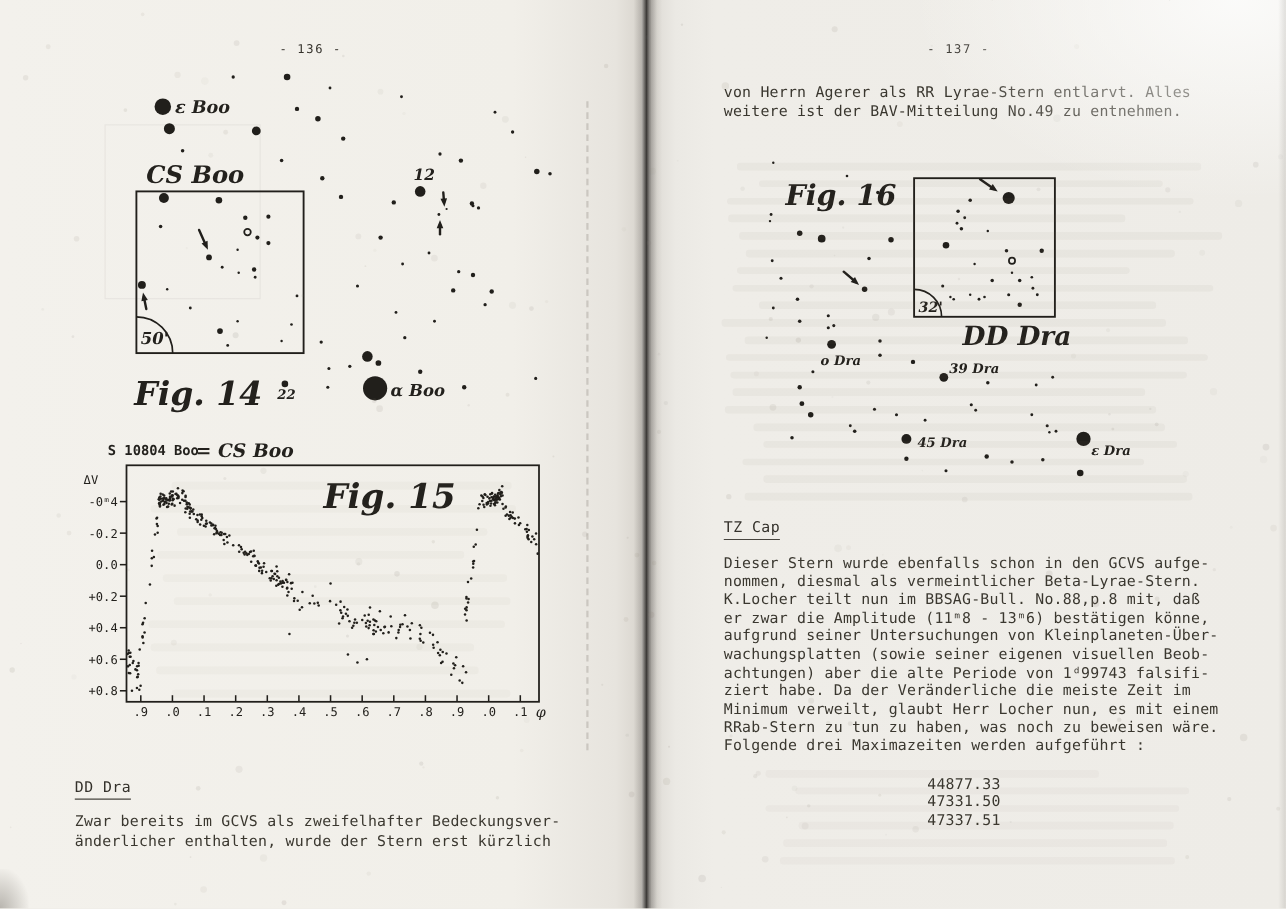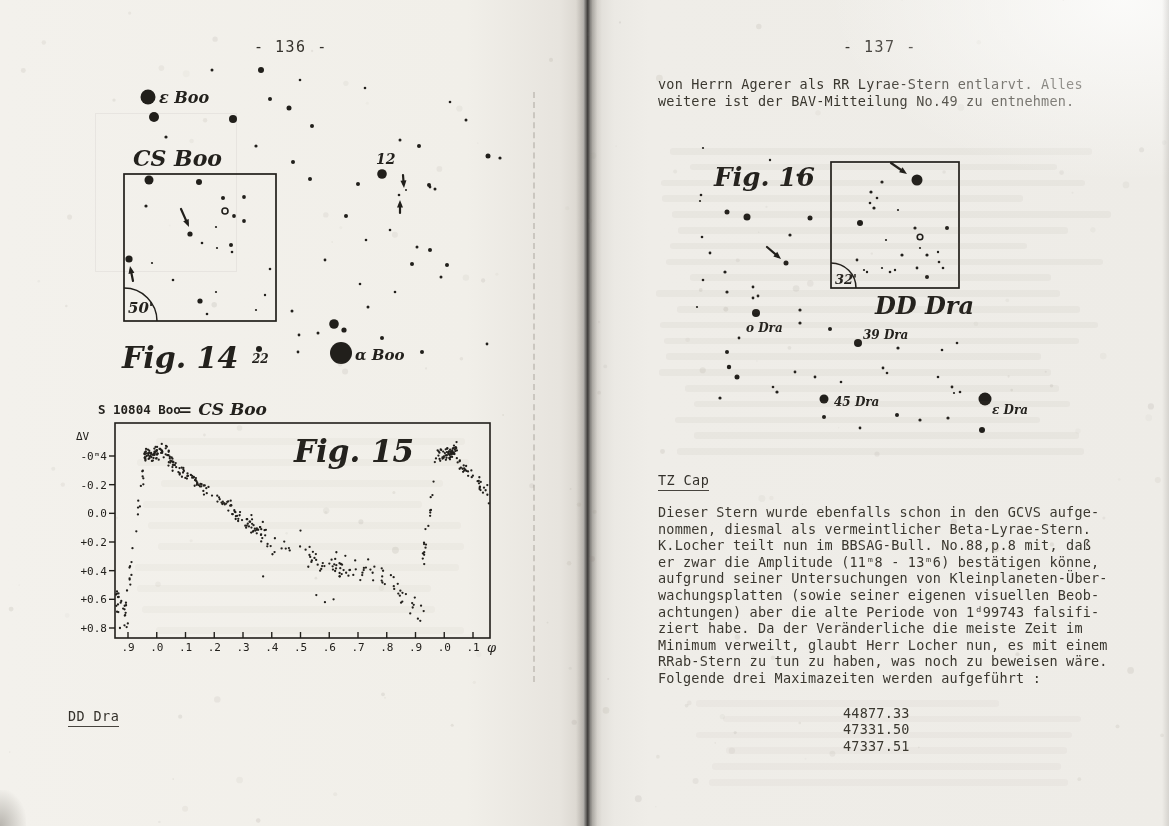--- a/index.html
+++ b/index.html
@@ -12,21 +12,21 @@
   .page{position:absolute;top:0;height:826px;}
   #page-left{left:0;width:583px;background:linear-gradient(90deg,#f3f1ec 0%,#f1efe9 80%,#e7e4de 96%,#d8d4cd 100%);}
   #page-right{left:591px;width:578px;background:linear-gradient(90deg,#dcd9d3 0%,#ebe9e4 4%,#efede8 10%,#eeece7 100%);}
   #page-right::after{content:"";position:absolute;inset:0;background:radial-gradient(ellipse 420px 260px at 92% 0%,rgba(252,252,251,.9) 0%,rgba(252,252,251,0) 70%);pointer-events:none;}
   .gutter{position:absolute;top:0;left:576px;width:26px;height:826px;
     background:linear-gradient(90deg,rgba(50,46,42,0) 0%,rgba(50,46,42,.18) 25%,rgba(22,20,18,.82) 45%,rgba(50,46,42,.30) 62%,rgba(120,113,104,.10) 82%,rgba(0,0,0,0) 100%);}
   .right-edge{position:absolute;top:0;right:0;width:7px;height:826px;background:linear-gradient(90deg,rgba(0,0,0,0),rgba(70,65,60,.14));}
   .corner-shadow{position:absolute;left:0;bottom:0;width:26px;height:36px;background:radial-gradient(ellipse at 0% 100%,rgba(95,90,82,.4),rgba(95,90,82,0) 75%);}
   .dash-line{position:absolute;left:533px;top:92px;height:590px;width:0;border-left:2px dashed rgba(95,88,78,.22);}
   .ghost-rect{position:absolute;border:1.5px solid rgba(60,55,48,.06);}
-  .pagenum{position:absolute;font-size:15px;letter-spacing:1.5px;color:#34312b;}
+  .pagenum{position:absolute;font-size:11px;letter-spacing:1.5px;color:#34312b;}
   .heading{position:absolute;font-size:13.5px;color:#34312b;border-bottom:1.5px solid rgba(52,49,43,.9);padding-bottom:2px;letter-spacing:.4px;}
   .tblock{position:absolute;}
   .tline{white-space:pre;font-size:13.5px;line-height:16.6px;color:#3a372f;letter-spacing:.2px;}
   .tline.wide{line-height:17.5px;}
   .maxima .tline{line-height:16.3px;}
   svg{position:absolute;overflow:visible;}
   svg text{fill:#23211d;}
   text.hand{font-family:"DejaVu Serif","Liberation Serif",serif;font-style:italic;}
   text.print{font-family:"DejaVu Sans Mono","Liberation Mono",monospace;}
   .noise{position:absolute;left:0;top:0;pointer-events:none;}
@@ -621,20 +621,24 @@
       <circle cx="55.07499999999999" cy="197.59680000000003" r="1.15" fill="#211f1b"></circle>
       <circle cx="262.9375" cy="206.19660000000002" r="1.15" fill="#211f1b"></circle>
       <circle cx="271.5625" cy="203.33" r="1.15" fill="#211f1b"></circle>
       <circle cx="201.12500000000003" cy="180.39720000000003" r="1.15" fill="#211f1b"></circle>
       <circle cx="254.31249999999997" cy="199.0301" r="1.15" fill="#211f1b"></circle>
       <circle cx="426.81249999999994" cy="107.2989" r="1.15" fill="#211f1b"></circle>
       <circle cx="238.5" cy="134.53160000000003" r="1.15" fill="#211f1b"></circle>
     </svg>
 
   <div class="heading" style="left:68px;top:708px;">DD Dra</div>
+  <div class="tblock" style="left:68px;top:739px;">
+    <div class="tline wide">Zwar bereits im GCVS als zweifelhafter Bedeckungsver-</div>
+    <div class="tline wide">änderlicher enthalten, wurde der Stern erst kürzlich</div>
+  </div>
 
   <div class="dash-line"></div>
 <div class="ghostbar" style="left: 156.456px; top: 438px; width: 308.541px; height: 6.5px; opacity: 0.75;"></div>
     <div class="ghostbar" style="left: 136.632px; top: 459px; width: 332.51px; height: 6.5px; opacity: 0.75;"></div>
     <div class="ghostbar" style="left: 161.22px; top: 480px; width: 282.183px; height: 6.5px; opacity: 0.75;"></div>
     <div class="ghostbar" style="left: 143.378px; top: 501px; width: 278.307px; height: 6.5px; opacity: 0.75;"></div>
     <div class="ghostbar" style="left: 147.64px; top: 522px; width: 312.902px; height: 6.5px; opacity: 0.75;"></div>
     <div class="ghostbar" style="left: 158.007px; top: 543px; width: 305.732px; height: 6.5px; opacity: 0.75;"></div>
     <div class="ghostbar" style="left: 134.509px; top: 564px; width: 324.714px; height: 6.5px; opacity: 0.75;"></div>
     <div class="ghostbar" style="left: 137.294px; top: 585px; width: 293.579px; height: 6.5px; opacity: 0.75;"></div>

